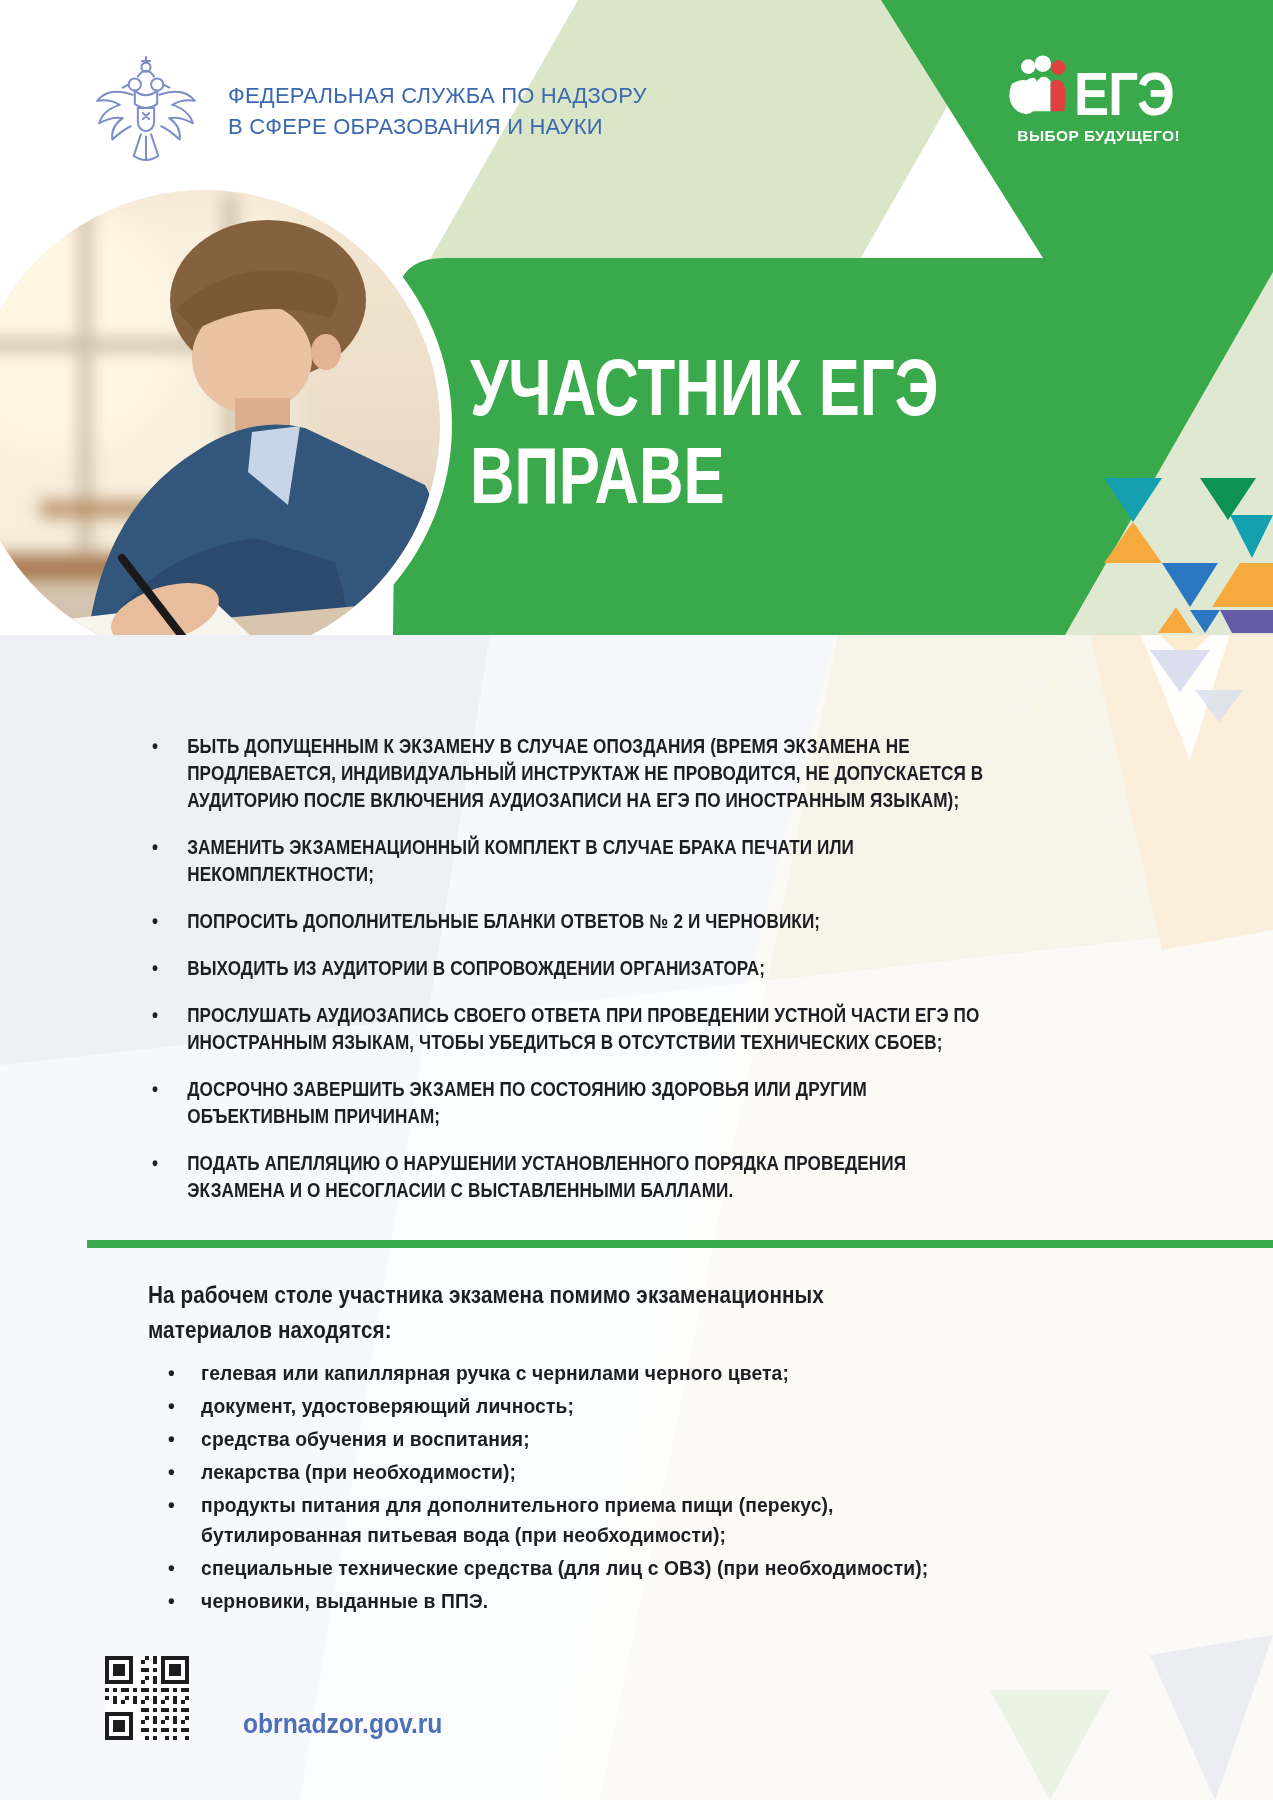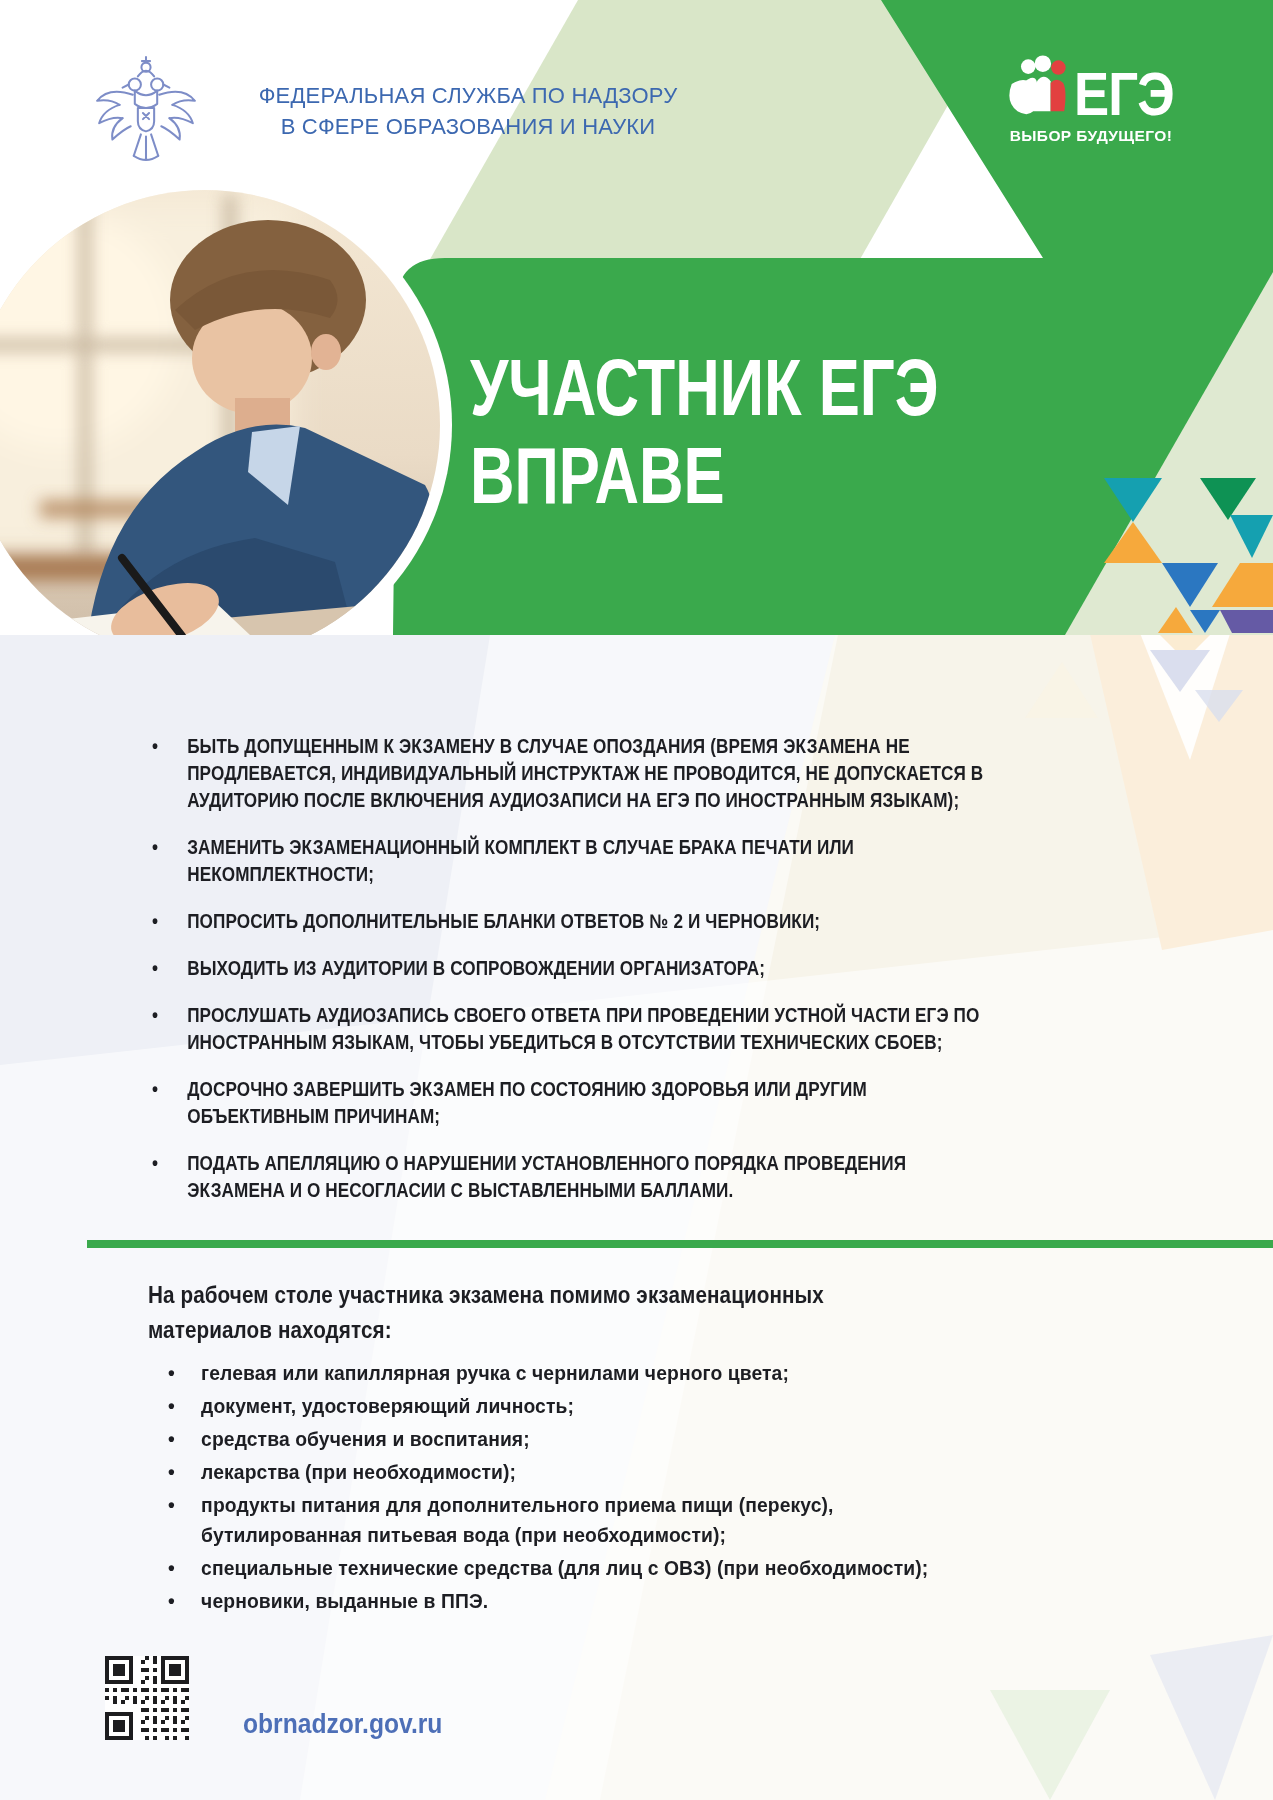--- a/index.html
+++ b/index.html
@@ -9,30 +9,30 @@
     font-family:"Liberation Sans", sans-serif;
     -webkit-font-smoothing:antialiased;
   }
   .abs{position:absolute;}
   svg{display:block;}
 
   
   .agency-text{
     left:228px;top:80px;width:480px;
     color:#3c68b0;font-size:22px;line-height:31px;font-weight:400;
-    white-space:pre-line;letter-spacing:.2px;text-align:center;
+    white-space:pre-line;letter-spacing:.2px;
   }
   .ege-logo{left:1002px;top:50px;width:200px;}
   .ege-word{
     position:absolute;left:72px;top:8px;
     color:#fff;font-size:62px;font-weight:700;letter-spacing:-1px;
     transform:scaleX(.85);transform-origin:0 0;
   }
   .ege-slogan{
-    position:absolute;left:0;top:77px;width:178px;text-align:center;
+    position:absolute;left:0;top:77px;width:178px;text-align:right;
     color:#fff;font-size:15.5px;font-weight:700;letter-spacing:.4px;
   }
 
   
   .hero-title{
     left:470px;top:344px;color:#ffffff;font-weight:700;
     font-size:79px;line-height:88px;letter-spacing:0;
     transform:scaleX(.78);transform-origin:0 0;white-space:nowrap;
   }
 

